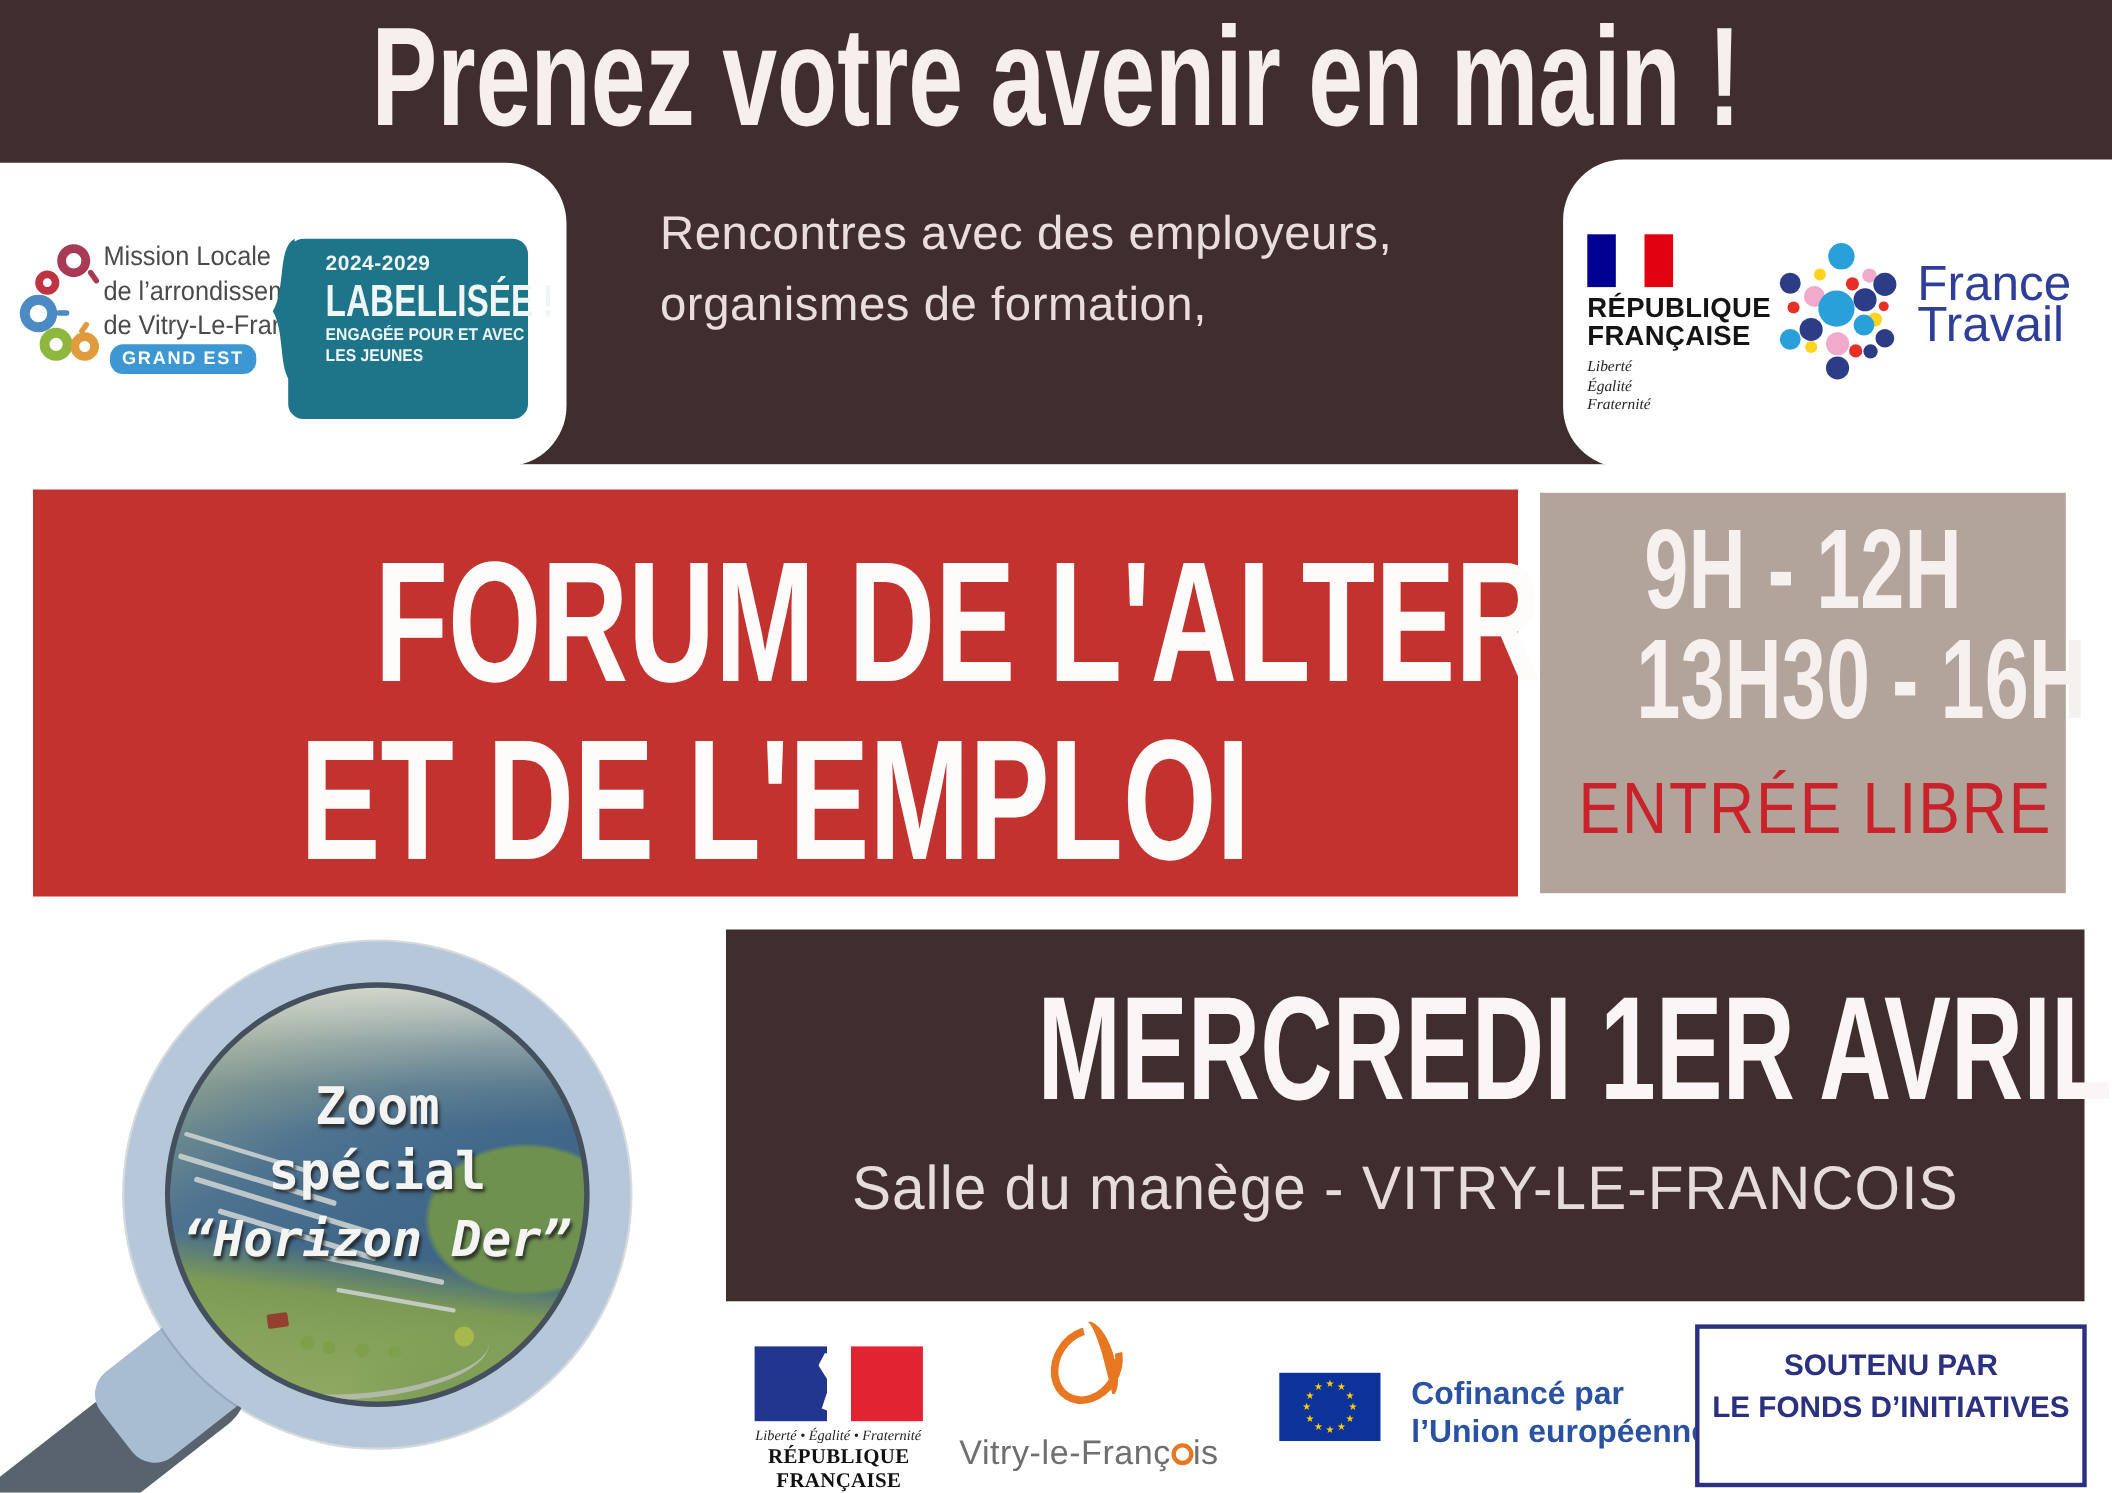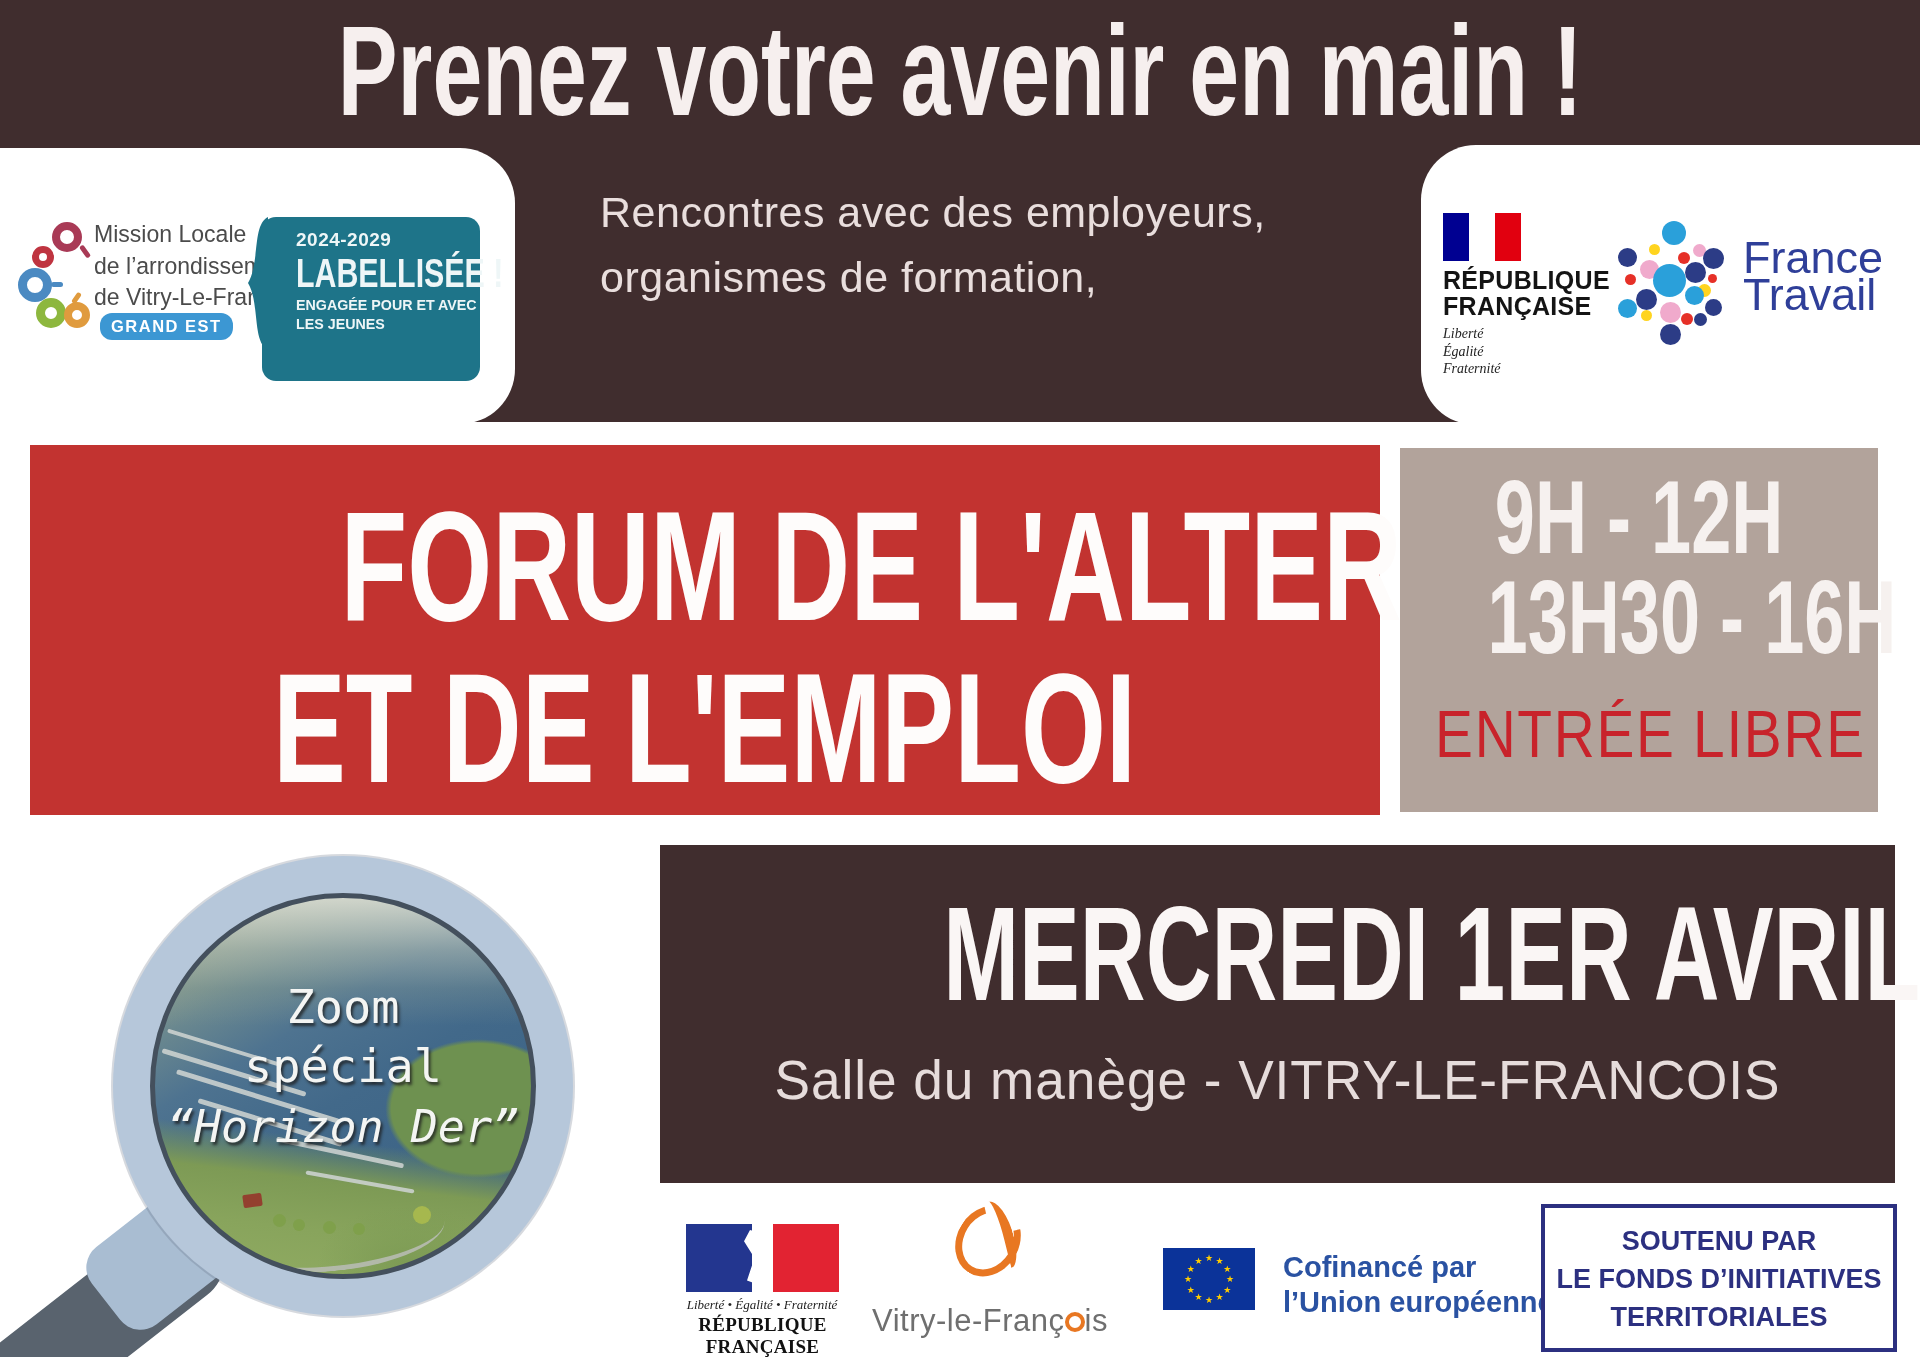--- a/index.html
+++ b/index.html
@@ -82,21 +82,21 @@
                linear-gradient(187deg, rgba(0,0,0,0) 63%, #7d9a55 73%, #88a45c 85%, #90ab62 100%),
                linear-gradient(150deg, #a3ad92 0%, #8fa08d 12%, #69878f 24%, #4e7390 36%, #42698a 52%, #3d6486 75%, #3a6182 100%);}
   .dock{position:absolute;background:#cdd3d0;opacity:.88;transform:rotate(17deg);border-radius:2px;}
   .tree{position:absolute;border-radius:50%;background:#7fa04b;}
   .road{position:absolute;left:66px;top:296px;width:224px;height:72px;border-bottom:5px solid #b7bcb2;
         border-radius:50%;transform:rotate(-6deg);opacity:.9;}
   .house{position:absolute;left:88px;top:296px;width:19px;height:13px;background:#93402f;border-radius:2px;
          transform:rotate(-8deg);}
   .mag-text{position:absolute;left:0;top:0;width:100%;height:100%;display:flex;flex-direction:column;
             align-items:center;padding-top:80px;box-sizing:border-box;
-            font-family:"DejaVu Sans Mono",monospace;font-weight:normal;color:#f4f5f3;
+            font-family:"DejaVu Sans Mono",monospace;font-weight:bold;color:#f4f5f3;
             text-shadow:2px 3px 3px rgba(30,30,30,.8);}
   .mag-l1{font-size:47px;line-height:58px;}
   .mag-l2{font-size:47px;line-height:60px;}
   .mag-l3{font-size:45px;line-height:62px;font-style:italic;white-space:nowrap;}
 
   
   .flag-bottom{left:686px;top:1224px;width:153px;height:68px;
                background:linear-gradient(90deg,#23368f 0 43%,#ffffff 43% 57%,#e22332 57% 100%);}
   .marianne{position:absolute;left:58px;top:6px;width:30px;height:56px;background:#fff;
             clip-path:polygon(20% 0,85% 10%,55% 45%,90% 60%,60% 100%,10% 90%,35% 50%,0 20%);}
@@ -294,16 +294,15 @@
       <i class="eu-star"></i>
   </div>
   <div class="abs eu-text">
     <div>Cofinancé par</div>
     <div>l’Union européenne</div>
   </div>
 
   <div class="abs support-box">
     <div>SOUTENU PAR</div>
     <div>LE FONDS D’INITIATIVES</div>
-    <div>TERRITORIALES</div>
   </div>
 
 </div>
 
 </body></html>

